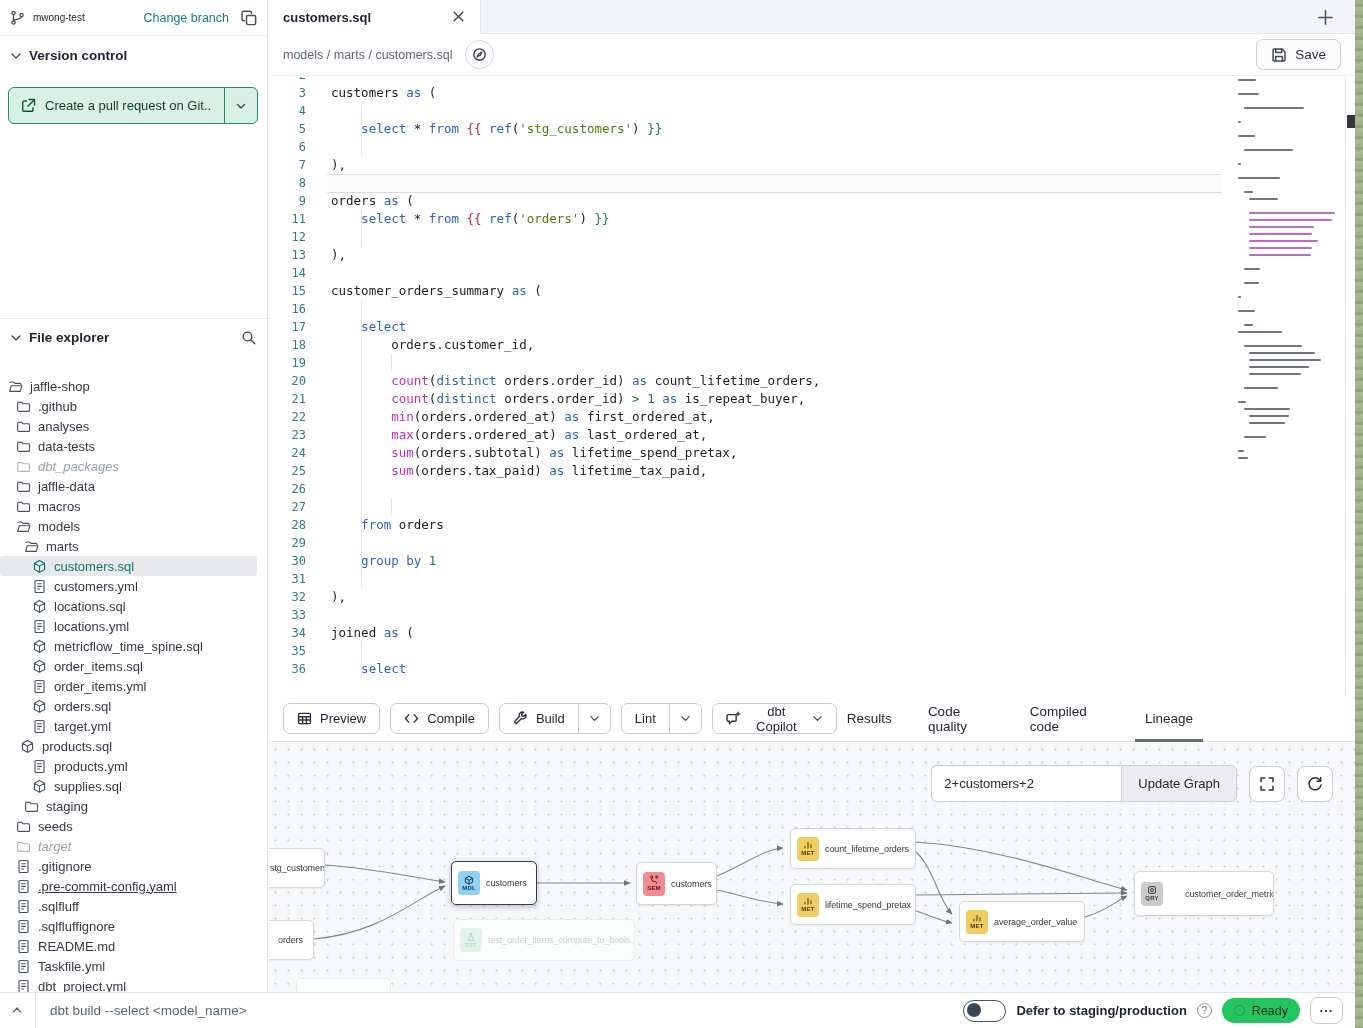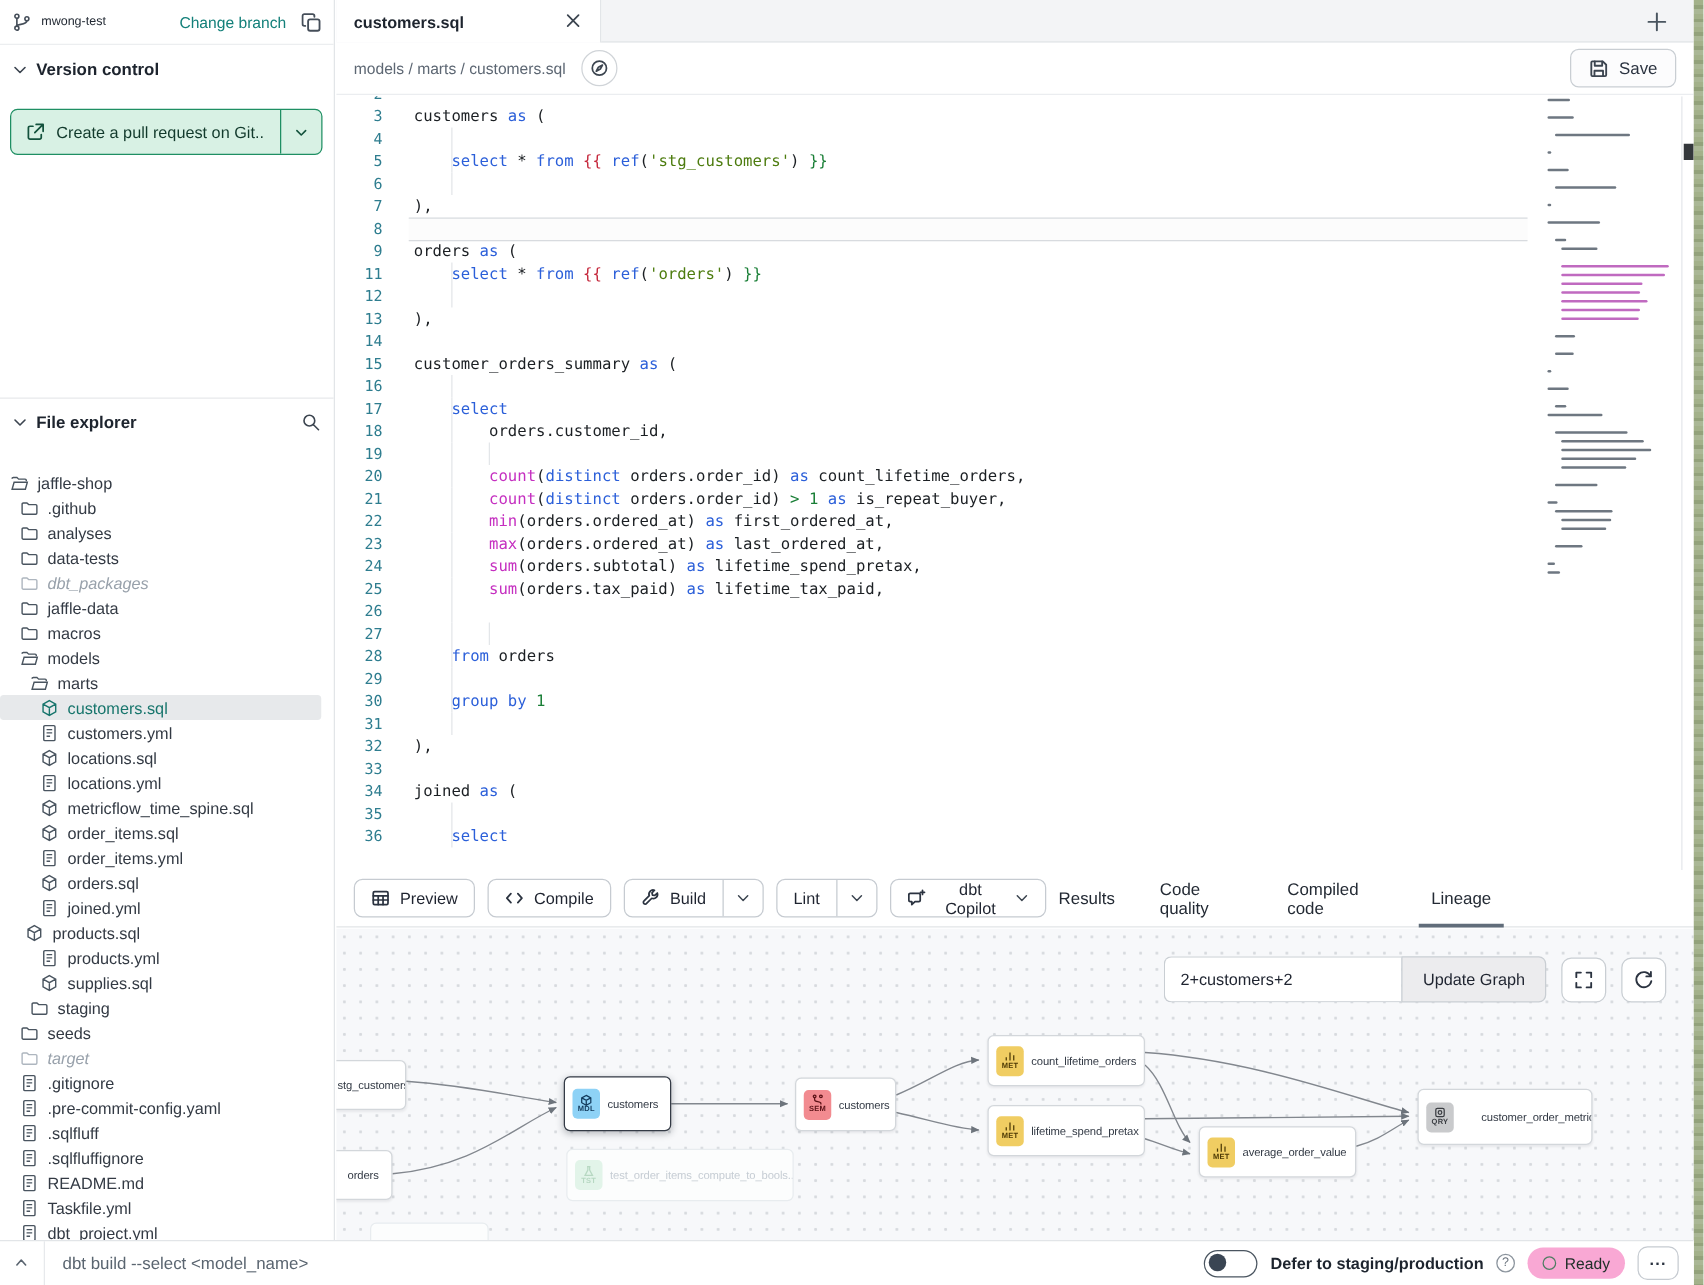--- a/index.html
+++ b/index.html
@@ -128,21 +128,21 @@
   .sb-divider { width:1px; height:36px; background:#e7e9ec; margin:0 0 0 10px; }
   .sb-command { margin-left:14px; font-size:13.5px; color:#5a6570; }
   .sb-right { margin-left:auto; display:flex; align-items:center; gap:10px; }
   .toggle { width:43px; height:22px; border:1.5px solid #4a5560; border-radius:12px; background:#fff;
             position:relative; cursor:pointer; }
   .toggle .knob { position:absolute; left:3px; top:2.5px; width:14px; height:14px; border-radius:50%; background:#3a4553; }
   .defer-label { font-size:13px; font-weight:bold; color:#1d242e; }
   .help-ic { width:15px; height:15px; border:1px solid #8a939c; border-radius:50%; color:#6a737d;
              font-size:10px; display:flex; align-items:center; justify-content:center; }
   .ready-pill { display:flex; align-items:center; gap:7px; height:25px; padding:0 12px; border-radius:13px;
-                background:#f9a8d4; font-size:12.5px; color:#21302a; }
+                background:#22c55e; font-size:12.5px; color:#21302a; }
   .ready-ring { width:11px; height:11px; border:1.5px solid #4f7d63; border-radius:50%; }
   .more-btn { width:33px; height:27px; border:1px solid #c6cbd1; border-radius:8px; background:#fff;
               display:flex; align-items:center; justify-content:center; letter-spacing:1px; font-weight:bold;
               color:#2b3340; font-size:13px; cursor:pointer; padding-bottom:6px; }
 </style>
 </head>
 <body>
 
 <div class="app">
 
@@ -349,21 +349,21 @@
           </span>
           <span>orders.sql</span>
         </div>
         <div class="trow" style="padding-left: 32px;">
           <span class="ticon">
             <svg viewBox="0 0 16 16">
               <rect x="3.2" y="1.6" width="9.6" height="12.8" rx="1"></rect>
               <path d="M5.6 5h4.8 M5.6 7.8h4.8 M5.6 10.6h3"></path>
             </svg>
           </span>
-          <span>joined.yml</span>
+          <span>target.yml</span>
         </div>
         <div class="trow" style="padding-left: 20px;">
           <span class="ticon">
             <svg viewBox="0 0 16 16">
               <path d="M8 1.6l5.4 3v6.6l-5.4 3-5.4-3V4.6z M2.6 4.6L8 7.6l5.4-3 M8 7.6v6.6"></path>
             </svg>
           </span>
           <span>products.sql</span>
         </div>
         <div class="trow" style="padding-left: 32px;">
@@ -409,21 +409,21 @@
         </div>
         <div class="trow" style="padding-left: 16px;">
           <span class="ticon">
             <svg viewBox="0 0 16 16">
               <rect x="3.2" y="1.6" width="9.6" height="12.8" rx="1"></rect>
               <path d="M5.6 5h4.8 M5.6 7.8h4.8 M5.6 10.6h3"></path>
             </svg>
           </span>
           <span>.gitignore</span>
         </div>
-        <div class="trow" style="padding-left: 16px;">
+        <div class="trow" style="padding-left: 16px; text-decoration: underline;">
           <span class="ticon">
             <svg viewBox="0 0 16 16">
               <rect x="3.2" y="1.6" width="9.6" height="12.8" rx="1"></rect>
               <path d="M5.6 5h4.8 M5.6 7.8h4.8 M5.6 10.6h3"></path>
             </svg>
           </span>
           <span>.pre-commit-config.yaml</span>
         </div>
         <div class="trow" style="padding-left: 16px;">
           <span class="ticon">

